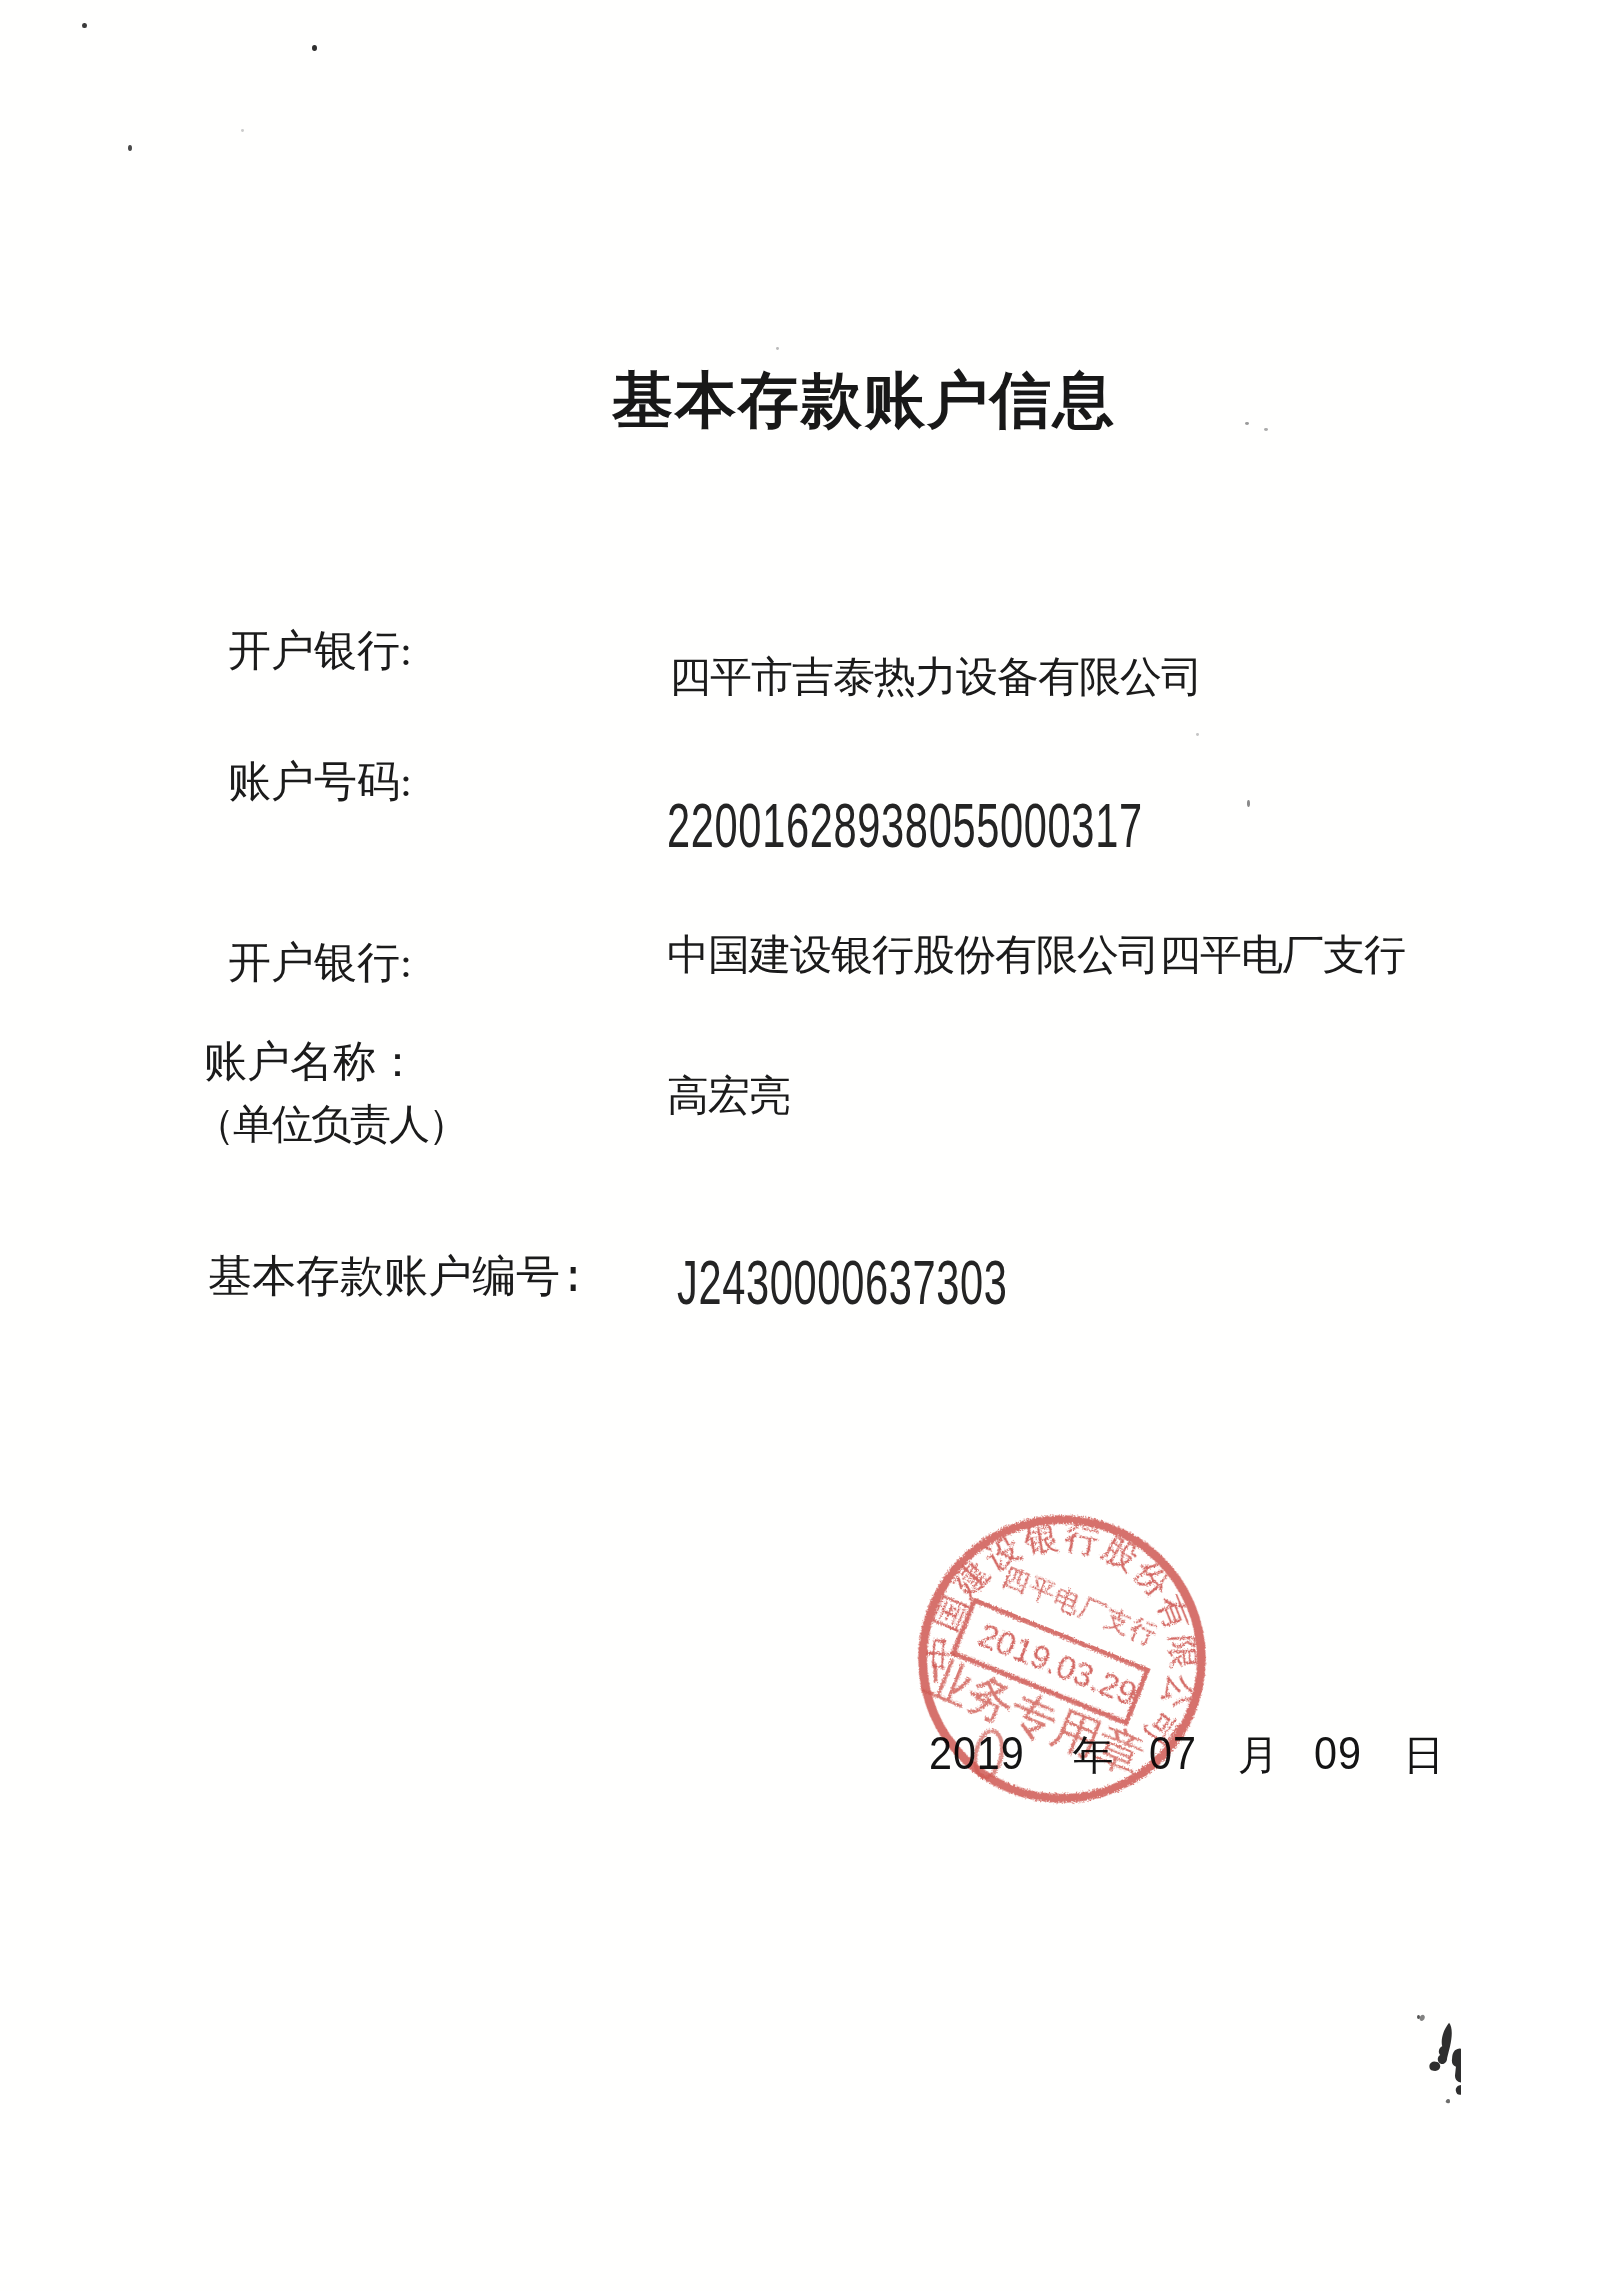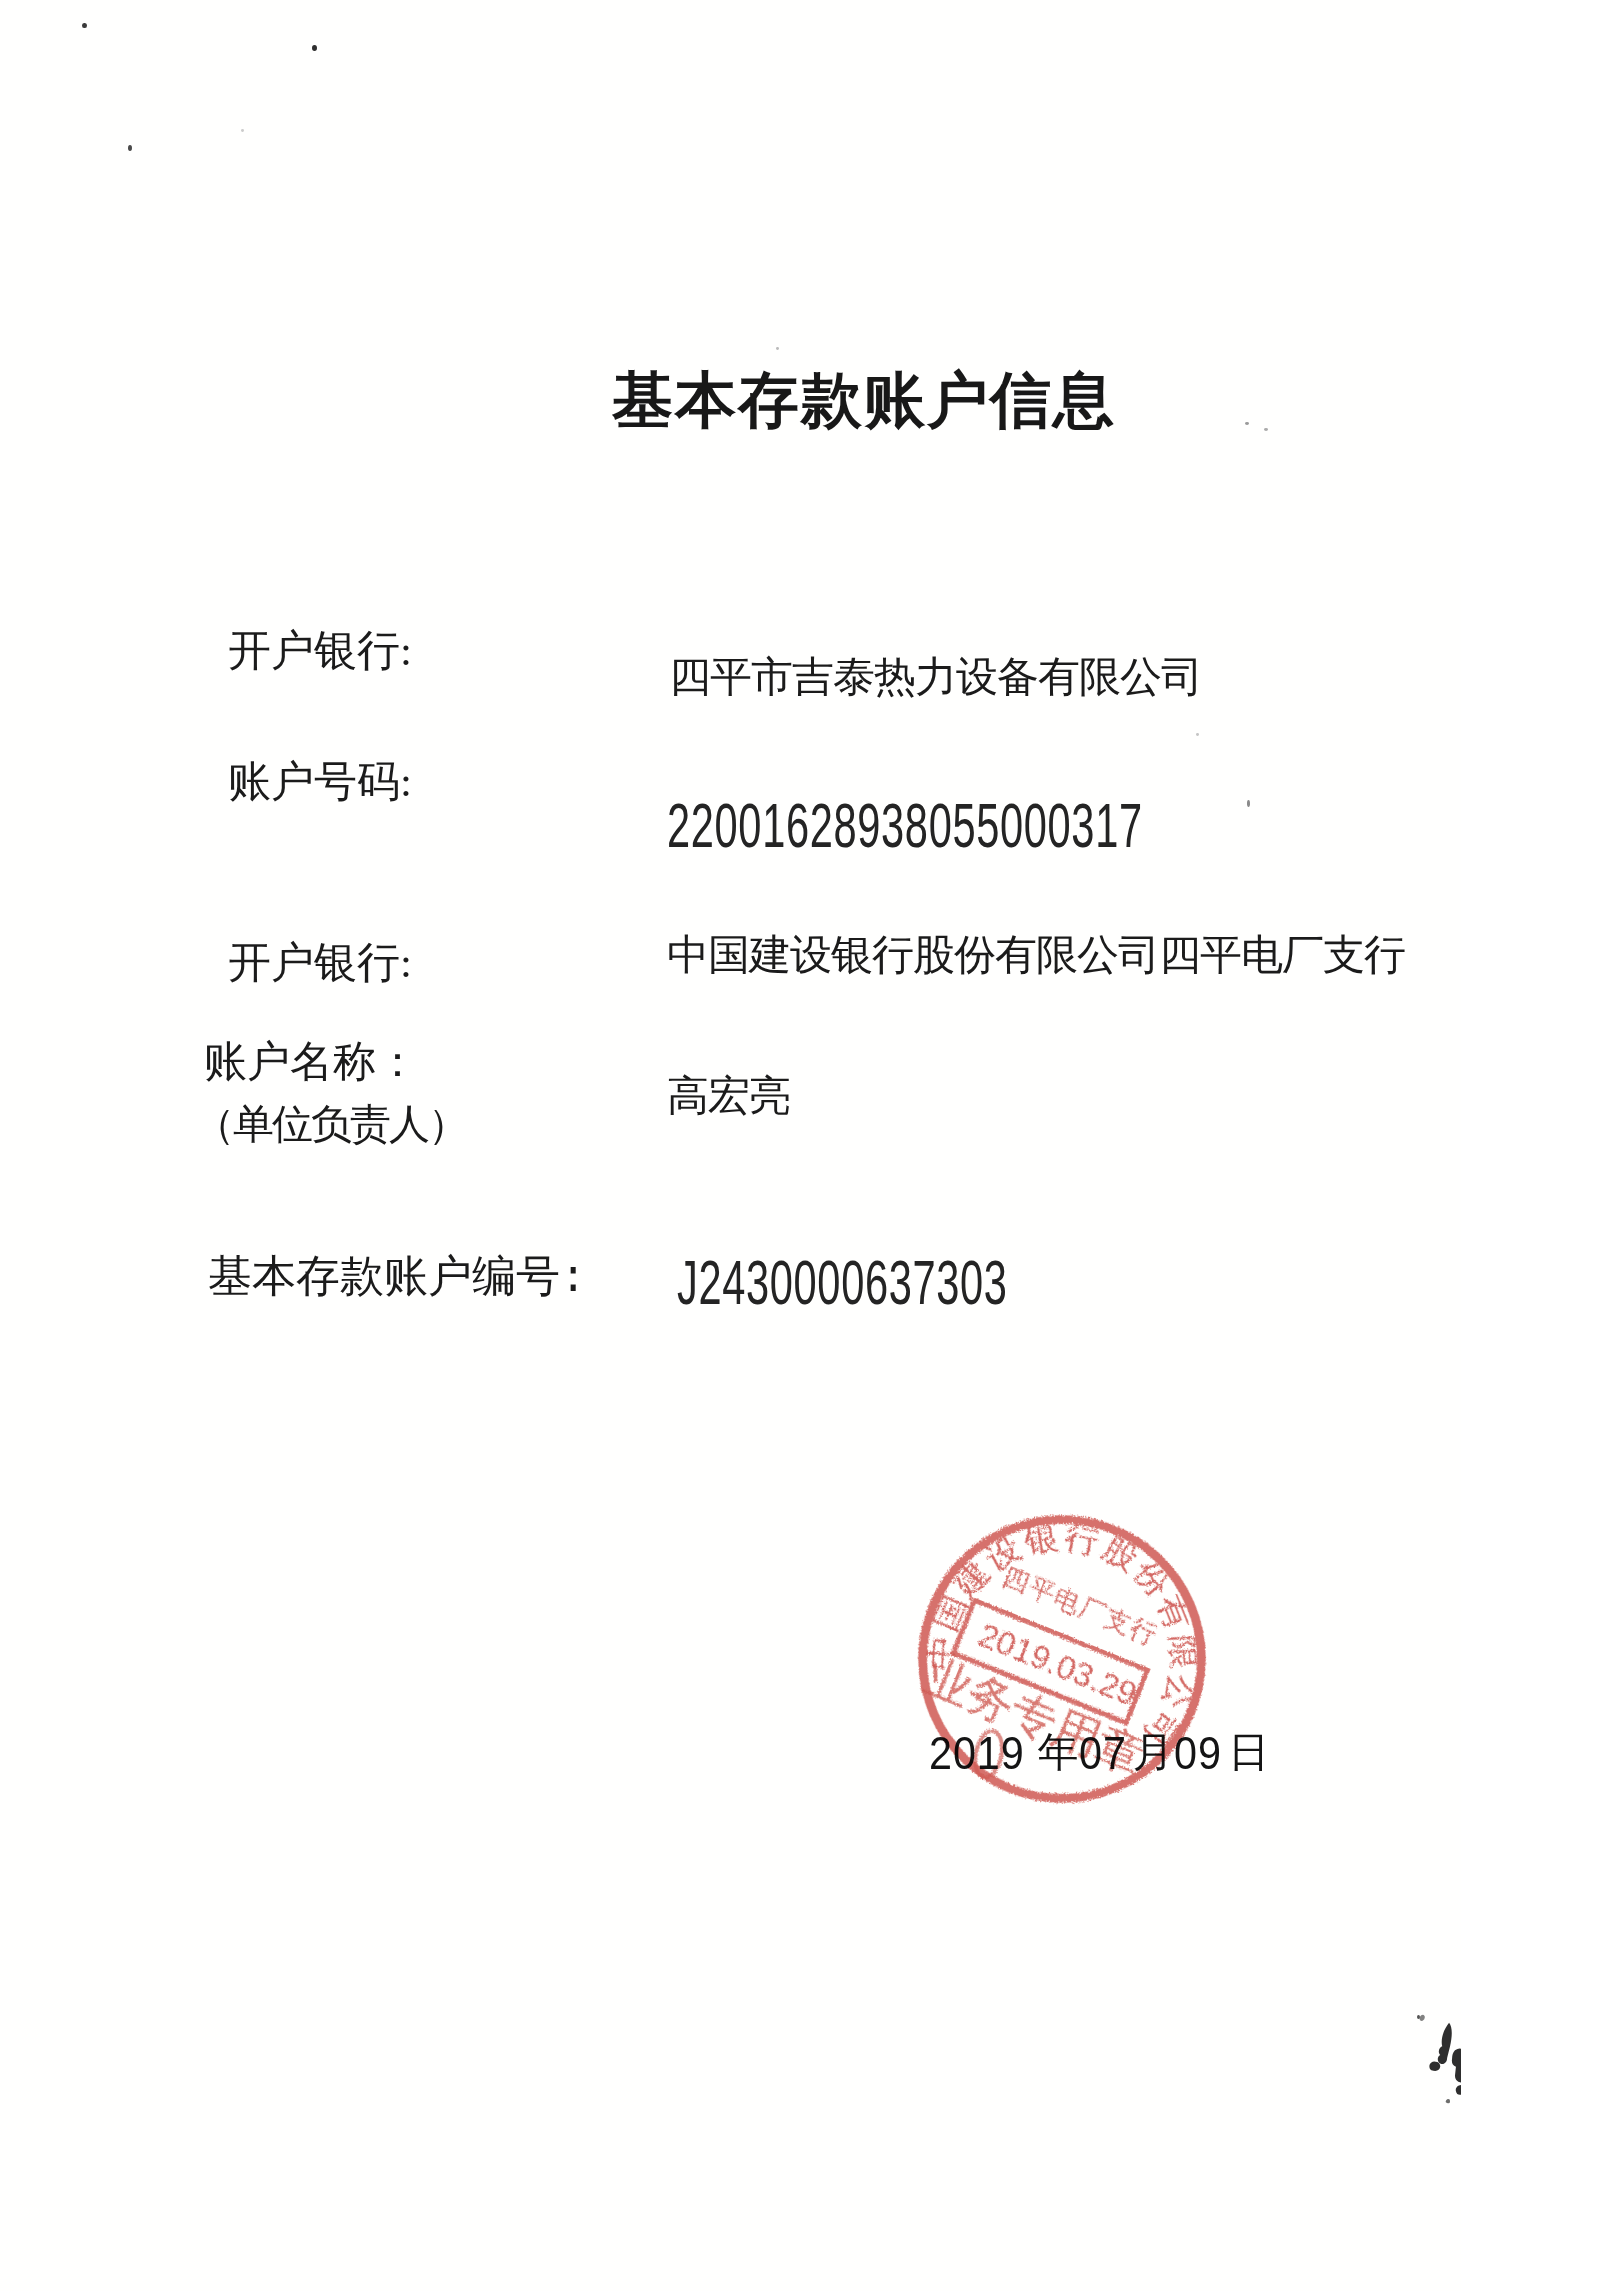--- a/index.html
+++ b/index.html
@@ -47,21 +47,22 @@
     transform: scaleX(0.66);
     transform-origin: left top;
     white-space: nowrap;
   }
   .dateline {
     position: absolute;
     left: 929px;
     top: 1729px;
     z-index: 2;
     display: flex;
-    align-items: center;
+    align-items: flex-end;
+    gap: 35px;
     line-height: 1;
     color: #141414;
     white-space: nowrap;
   }
   .dateline .d-num {
     font-family: "Liberation Sans", "DejaVu Sans", sans-serif;
     font-size: 47px;
     display: inline-block;
     transform: scaleX(0.88);
     transform-origin: left bottom;

